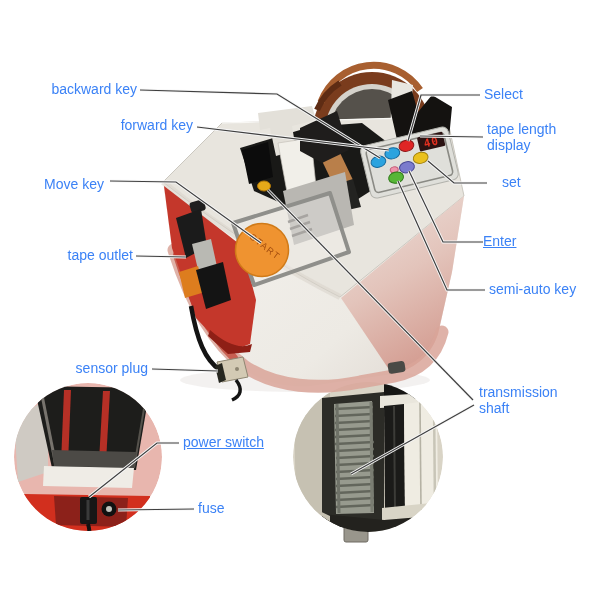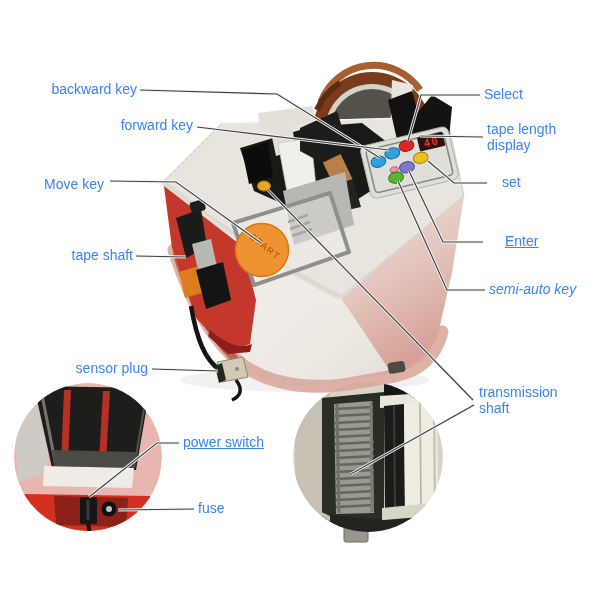--- a/index.html
+++ b/index.html
@@ -212,25 +212,25 @@
         <polyline points="473,400 268,190" fill="none" stroke="#3f3f3f" stroke-width="1.2"></polyline>
         <polyline points="474,405 351,474" fill="none" stroke="#f7f7f7" stroke-width="3"></polyline>
         <polyline points="474,405 351,474" fill="none" stroke="#3f3f3f" stroke-width="1.2"></polyline>
       </g>
 </svg>
 
 <div id="labels">
       <div class="lbl" style="top: 82px; right: 463px; text-align: right;">backward key</div>
       <div class="lbl" style="top: 118px; right: 407px; text-align: right;">forward key</div>
       <div class="lbl" style="top: 177px; right: 496px; text-align: right;">Move key</div>
-      <div class="lbl" style="top: 248px; right: 467px; text-align: right;">tape shaft</div>
+      <div class="lbl" style="top: 248px; right: 467px; text-align: right;">tape outlet</div>
       <div class="lbl" style="top: 361px; right: 452px; text-align: right;">sensor plug</div>
       <div class="lbl" style="top: 435px; left: 183px; text-decoration: underline;">power switch</div>
       <div class="lbl" style="top: 501px; left: 198px;">fuse</div>
       <div class="lbl" style="top: 87px; left: 484px;">Select</div>
       <div class="lbl wrap" style="top: 122px; left: 487px; width: 86px;">tape length display</div>
       <div class="lbl" style="top: 175px; left: 491px; margin-left: 11px;">set</div>
-      <div class="lbl" style="top: 234px; left: 505px; text-decoration: underline;">Enter</div>
-      <div class="lbl" style="top: 282px; left: 489px; font-style: italic;">semi-auto key</div>
+      <div class="lbl" style="top: 234px; left: 483px; text-decoration: underline;">Enter</div>
+      <div class="lbl" style="top: 282px; left: 489px;">semi-auto key</div>
       <div class="lbl wrap" style="top: 385px; left: 479px; width: 104px;">transmission shaft</div>
     </div>
 
 </div>
 
 </body></html>

